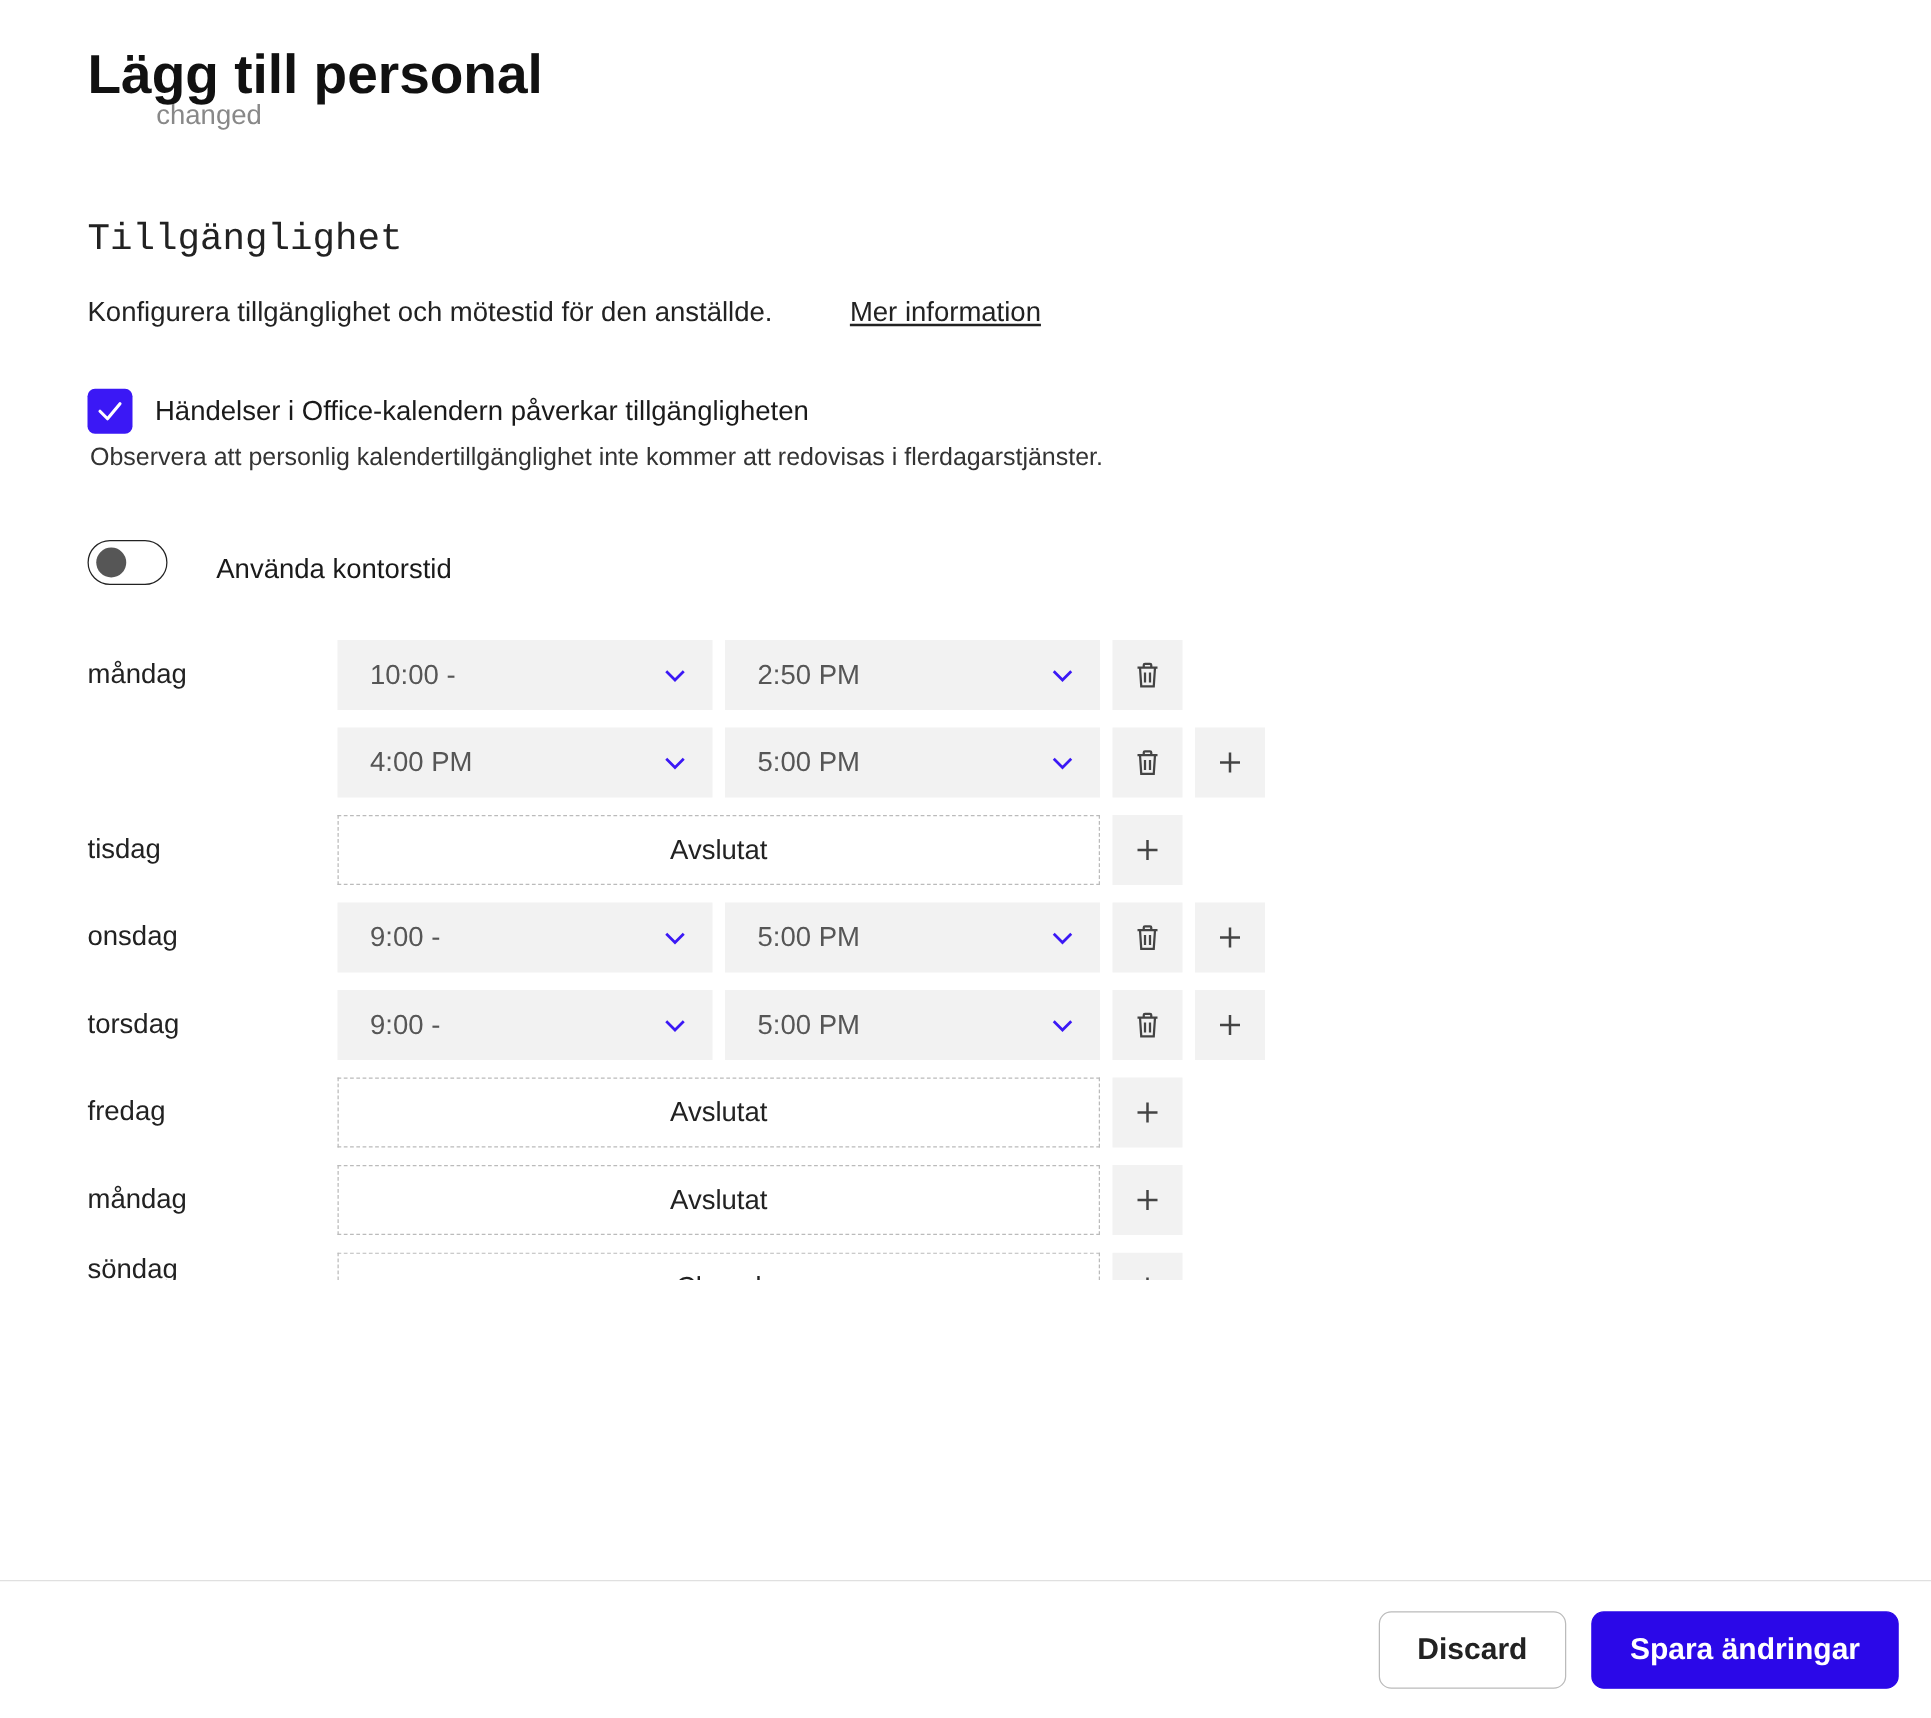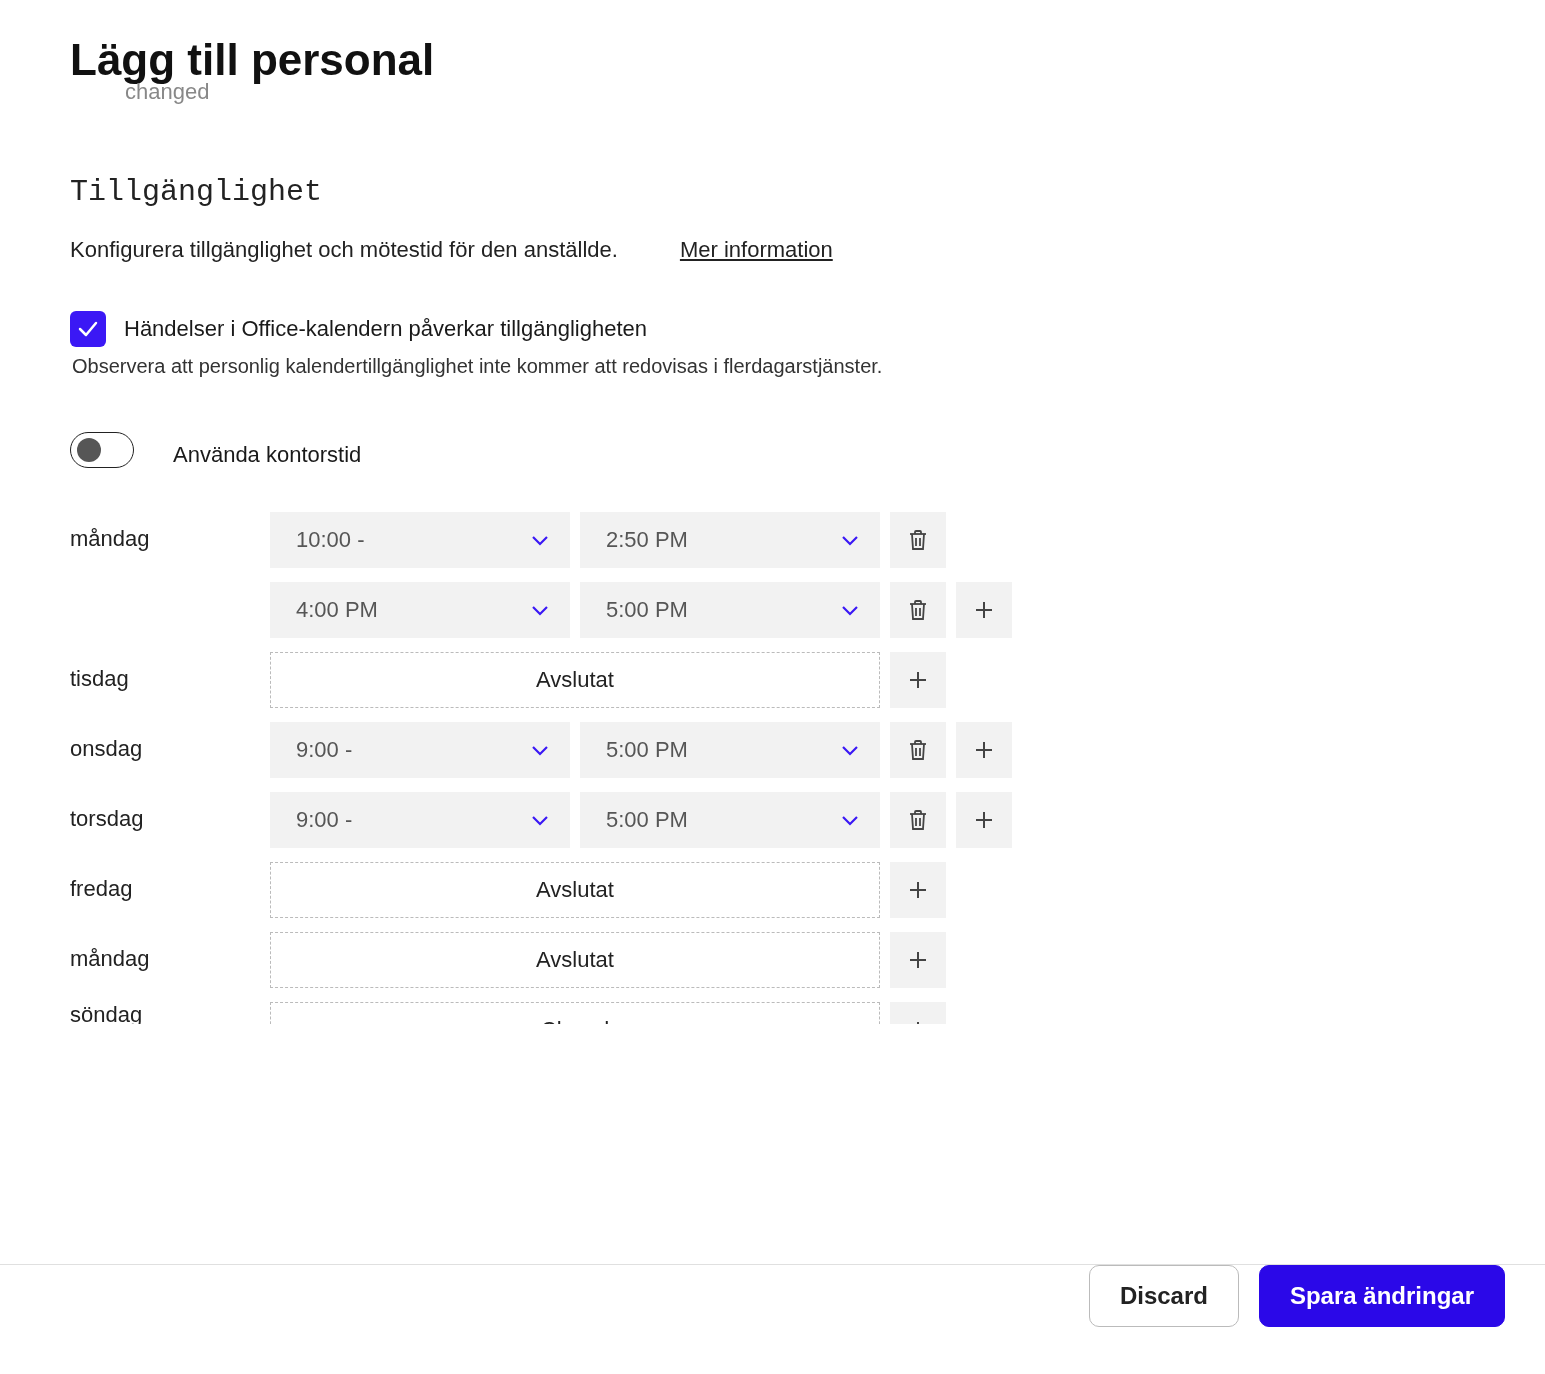--- a/index.html
+++ b/index.html
@@ -185,23 +185,23 @@
       background: #fff;
     }
     .footer {
       position: absolute;
       bottom: 0;
       left: 0;
       right: 0;
       height: 110px;
       border-top: 1px solid #e0e0e0;
       display: flex;
-      align-items: flex-start;
+      align-items: center;
       justify-content: flex-end;
-      padding-right: 40px;
+      padding-right: 26px;
       gap: 20px;
       background: #fff;
     }
     .btn {
       height: 62px;
       padding: 0 30px;
       font-size: 24px;
       border-radius: 10px;
       cursor: pointer;
       display: flex;

